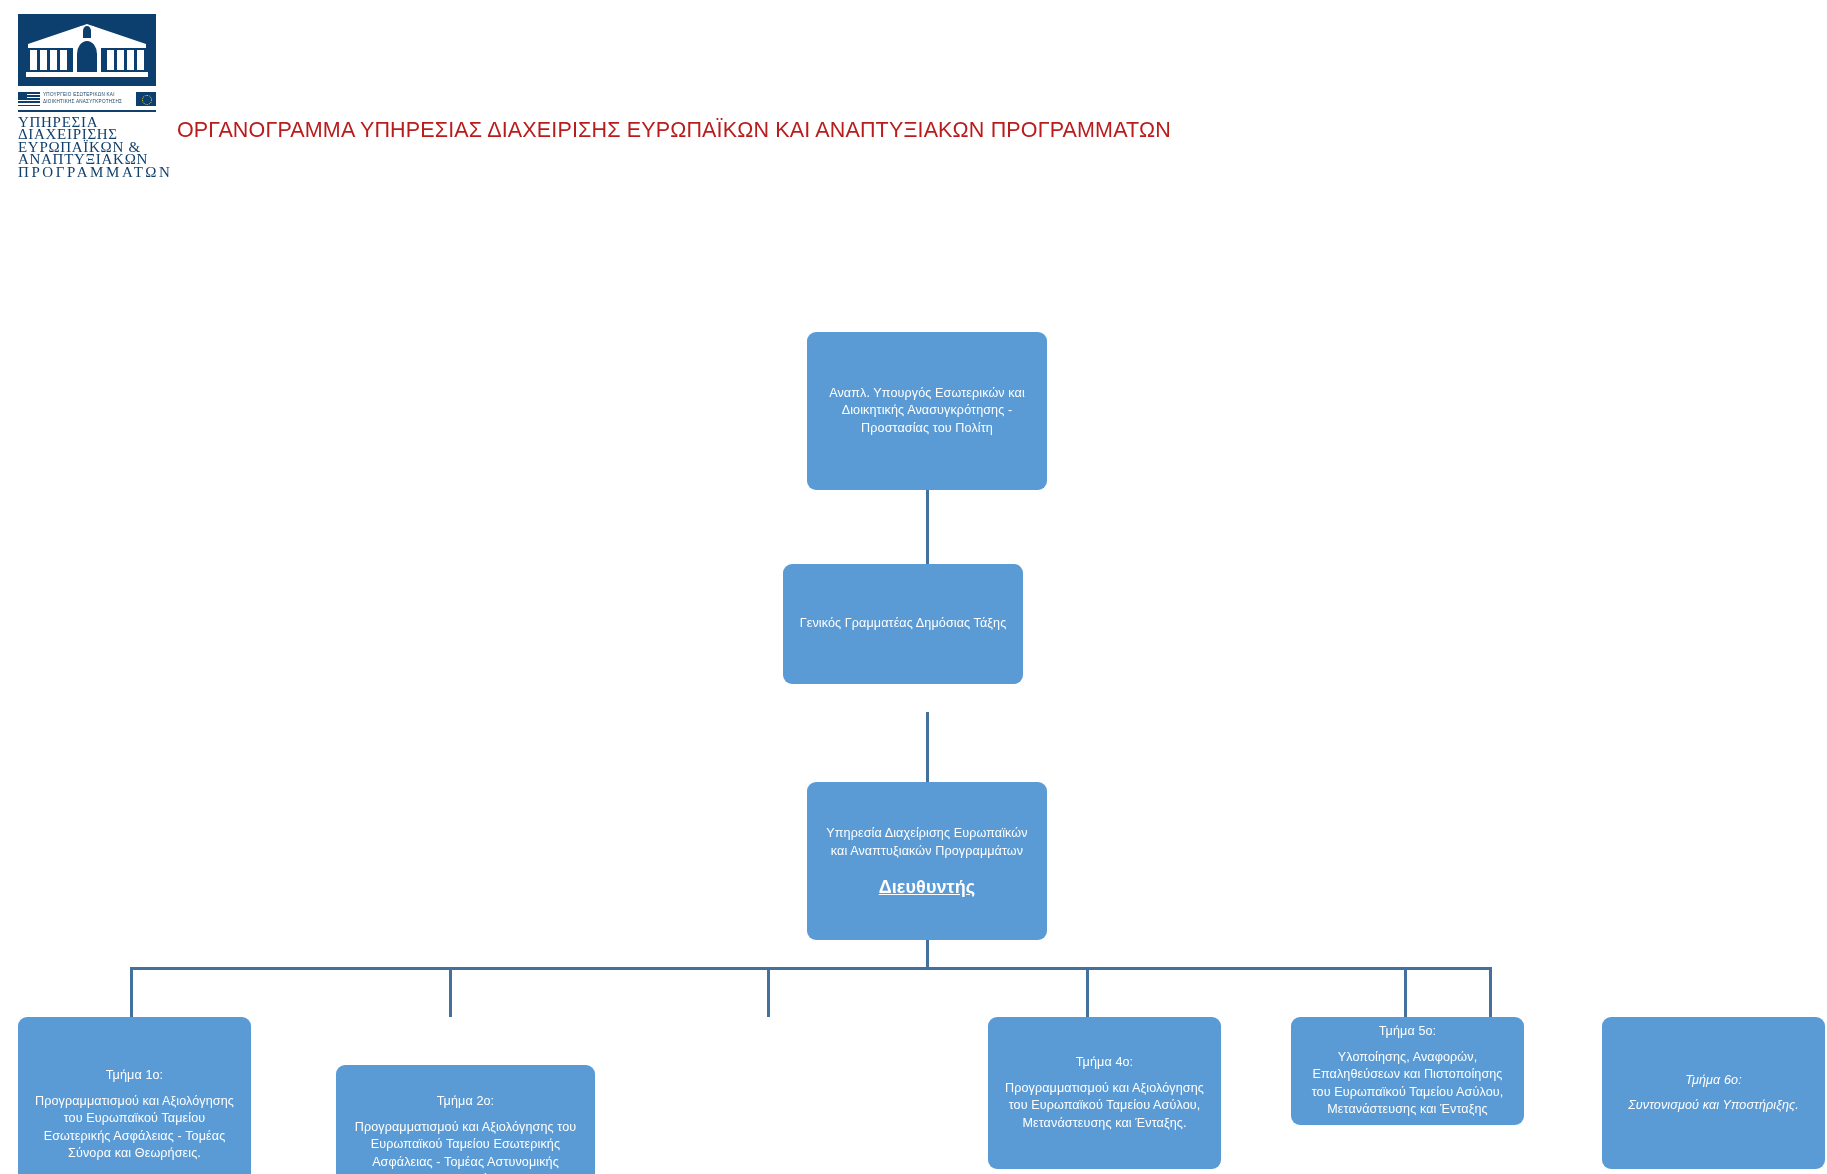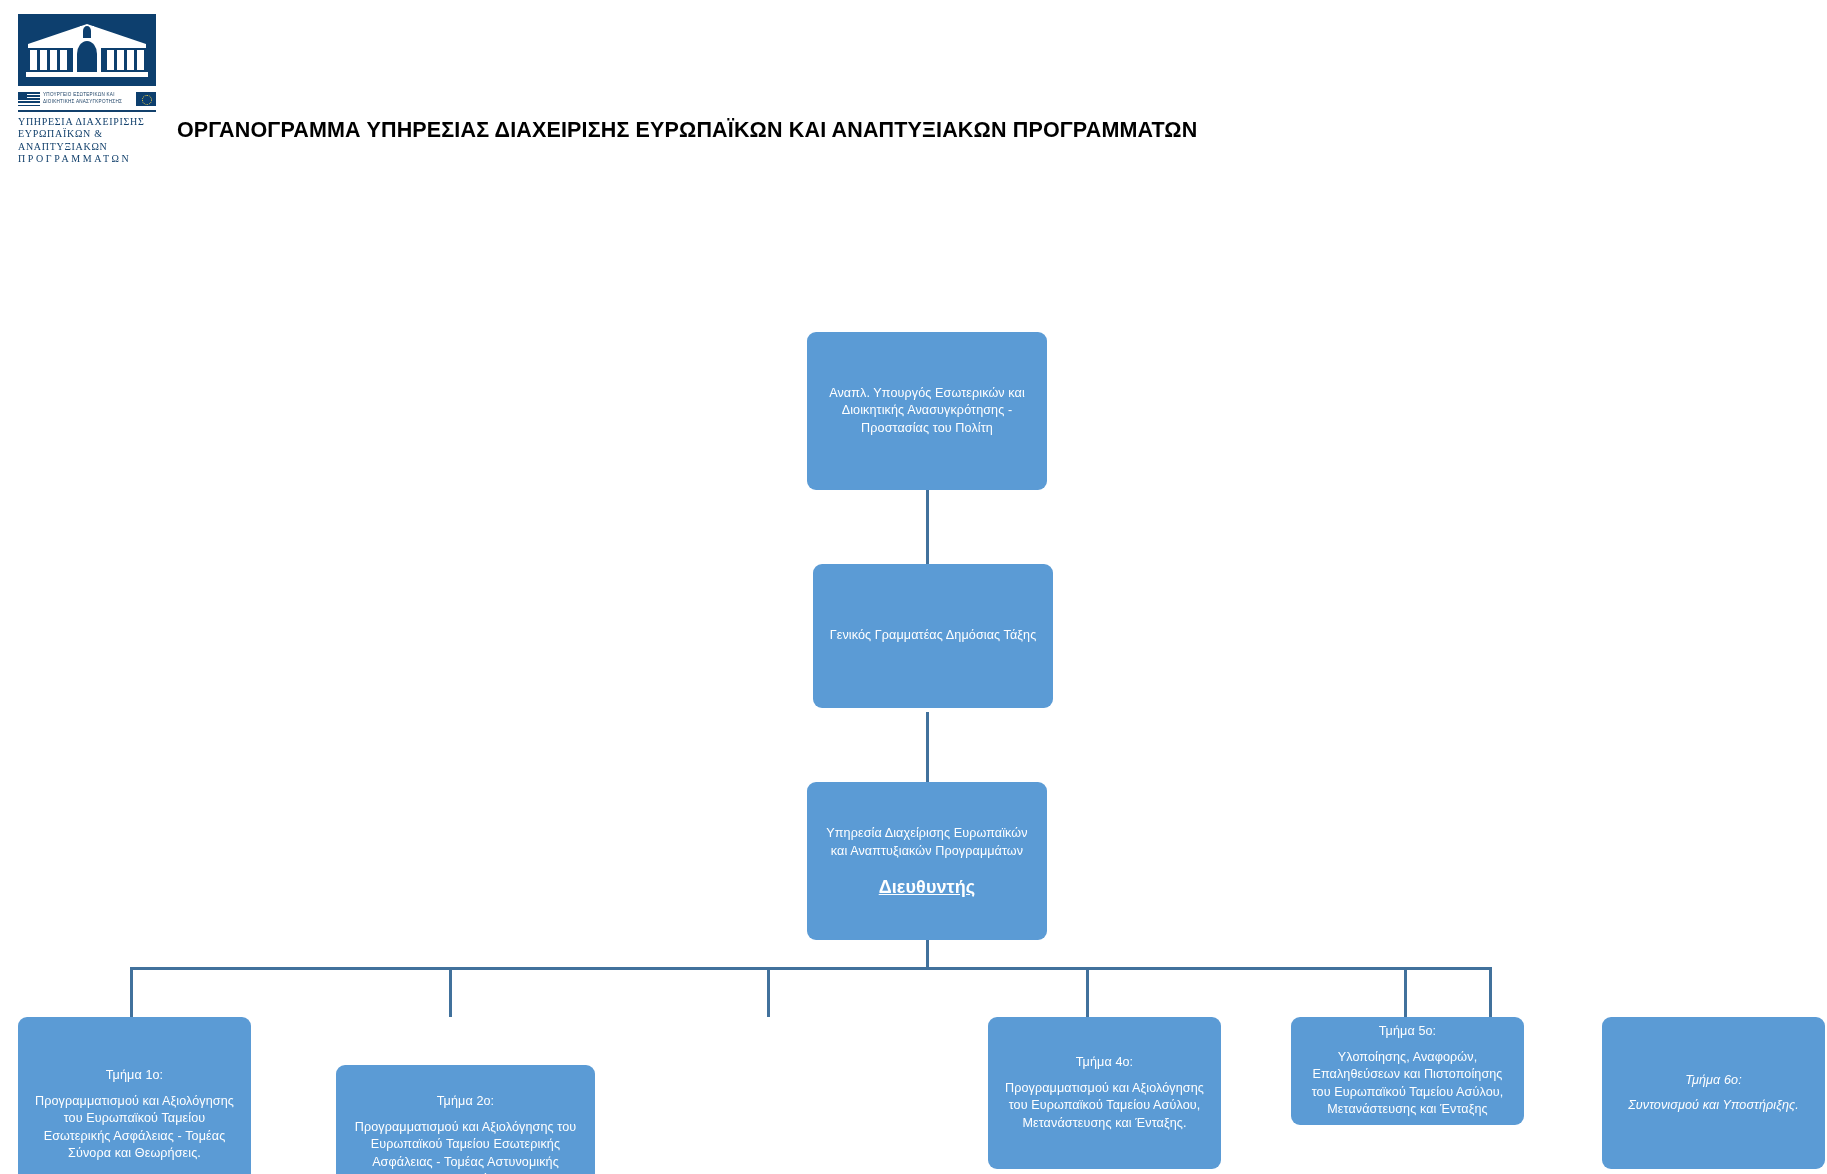--- a/index.html
+++ b/index.html
@@ -97,36 +97,36 @@
     width: 138px;
     height: 1.5px;
     background: #12406c;
     margin-top: 3px;
   }
 
   .logo-caption {
     width: 145px;
     margin-top: 4px;
     font-family: "Liberation Serif", serif;
-    font-size: 10px;
+    font-size: 15px;
     line-height: 12.5px;
     color: #12406c;
     letter-spacing: .7px;
     text-align: left;
   }
   .logo-caption .l3 { letter-spacing: 2.6px; }
 
   .page-title {
     position: absolute;
     left: 177px;
     top: 130px;
     transform: translateY(-50%);
     font-size: 21.5px;
-    font-weight: 700;
-    color: #000000;
+    font-weight: 400;
+    color: #b91c1c;
     letter-spacing: .15px;
     white-space: nowrap;
   }
 
   
   .chart { position: absolute; left: 0; top: 0; width: 1827px; height: 1174px; }
 
   .node {
     position: absolute;
     background: #5b9bd5;
@@ -218,21 +218,21 @@
   </div>
 
   <div class="chart">
 
     <div class="node" style="left:807px; top:332px; width:240px; height:158px;">
       <span>Αναπλ. Υπουργός Εσωτερικών και Διοικητικής Ανασυγκρότησης - Προστασίας του Πολίτη</span>
     </div>
 
     <div class="connector v" style="left:925.5px; top:490px; height:74px;"></div>
 
-    <div class="node" style="left:813px; top:564px; width:240px; height:144px;">
+    <div class="node" style="left:783px; top:564px; width:240px; height:120px;">
       <span>Γενικός Γραμματέας Δημόσιας Τάξης</span>
     </div>
 
     <div class="connector v" style="left:925.5px; top:712px; height:70px;"></div>
 
     <div class="node" style="left:807px; top:782px; width:240px; height:158px;">
       <span class="dept-title">Υπηρεσία Διαχείρισης Ευρωπαϊκών και Αναπτυξιακών Προγραμμάτων</span>
       <span class="role">Διευθυντής</span>
     </div>
 

